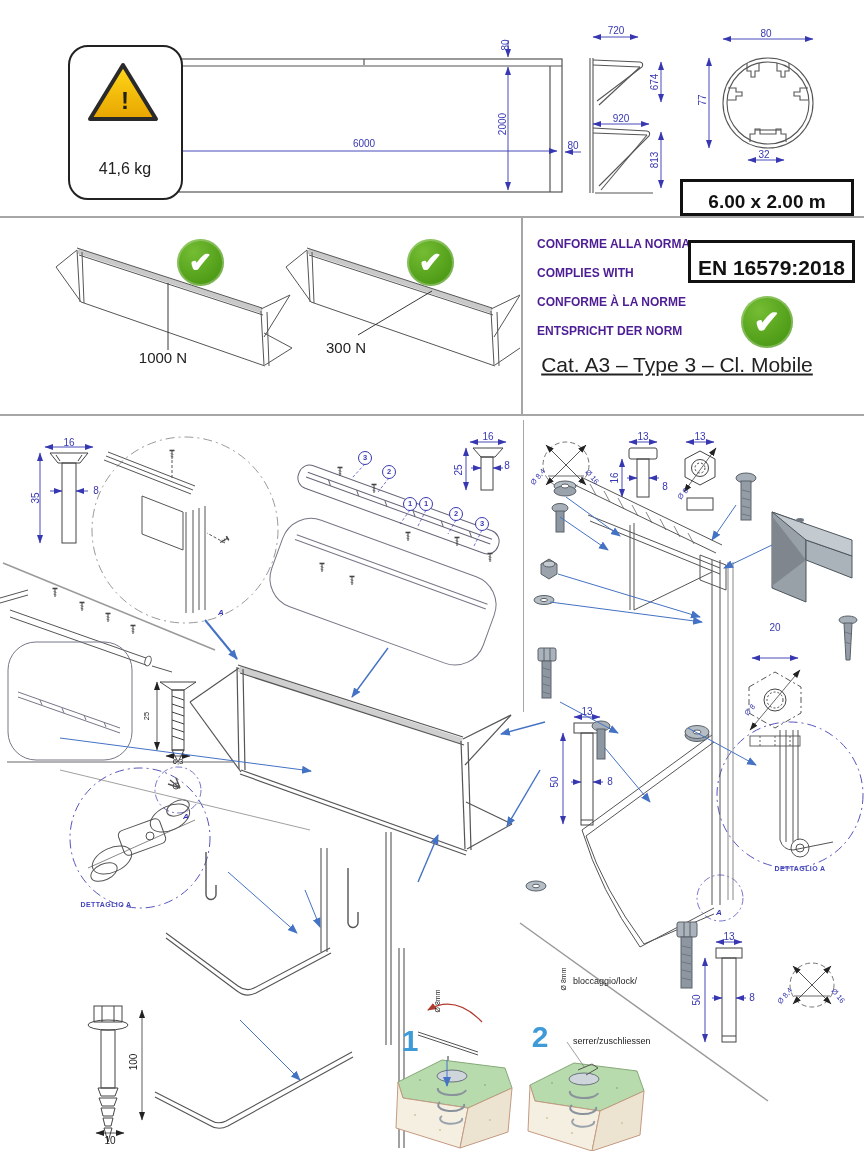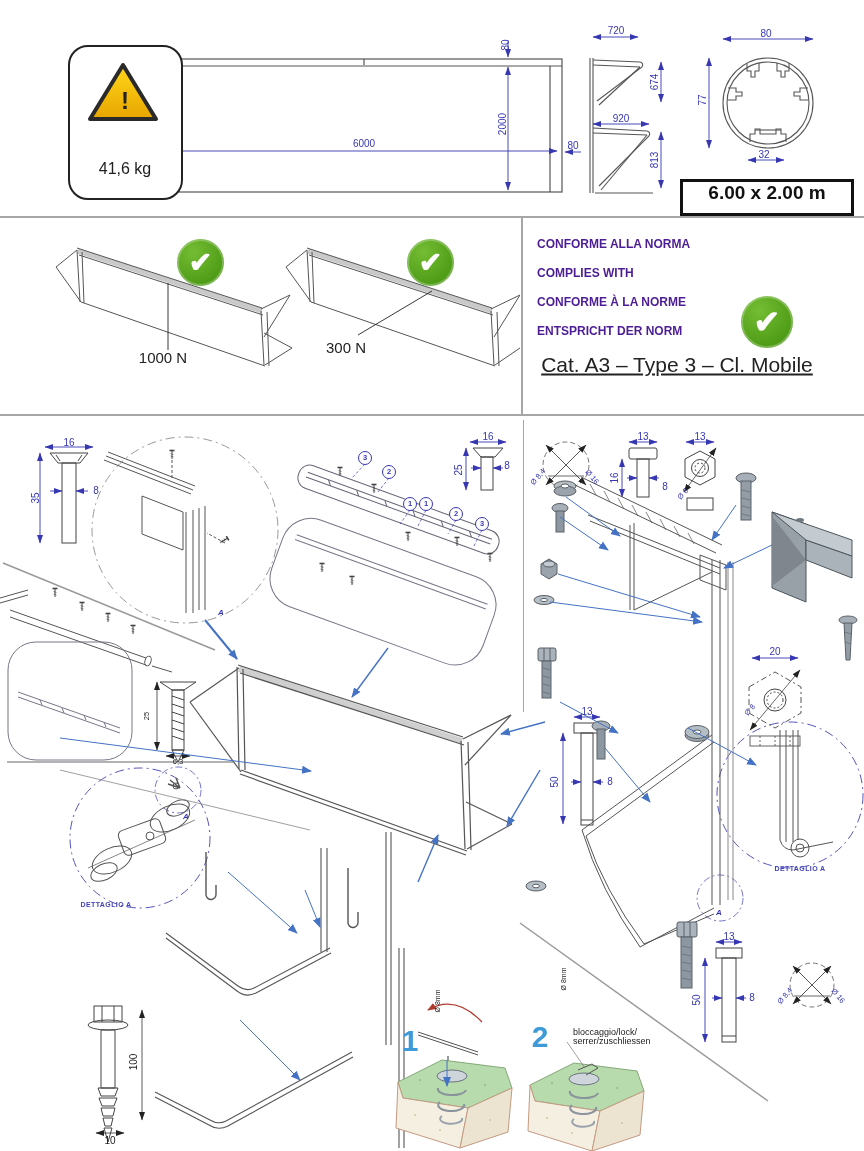--- a/index.html
+++ b/index.html
@@ -16,21 +16,21 @@
   .sm{font-size:7.5px}
   .xs{font-size:7px}
   .it{font-style:italic;font-size:8px;font-weight:bold}
   .co{position:absolute;width:12px;height:12px;border:1px solid #3737b2;border-radius:50%;
       color:#3737b2;font:bold 7.5px/12px "Liberation Sans",sans-serif;text-align:center;
       transform:translate(-50%,-50%);background:#fff;z-index:6}
   .check{position:absolute;border-radius:50%;
       background:radial-gradient(circle at 35% 28%,#74bd33,#4f9c17 70%);
       color:#fff;display:flex;align-items:center;justify-content:center;font-weight:bold;
       box-shadow:inset 0 0 0 2px rgba(255,255,255,.25);z-index:5}
-  .bigbox{position:absolute;border:3px solid #111;display:flex;align-items:flex-start;
+  .bigbox{position:absolute;border:3px solid #111;display:flex;align-items:flex-end;
       justify-content:center;font-weight:bold;color:#111;background:#fff;z-index:5}
   .ctext{position:absolute;transform:translateY(-50%);font-weight:bold;font-size:12px;color:#4c1d95;
       white-space:nowrap;z-index:5}
   #weight-card{position:absolute;left:68px;top:45px;width:111px;height:151px;border:2px solid #222;
       border-radius:20px;background:#fff;z-index:4}
   .step-num{position:absolute;transform:translate(-50%,-50%);font-weight:bold;font-size:30px;
       color:#3e9bd8;z-index:6}
   .locktxt{position:absolute;transform:translateY(-50%);font-size:9px;color:#222;white-space:nowrap;z-index:6}
   .det{font-size:7px;font-weight:bold;letter-spacing:.4px;color:#4444bb}
   svg{position:absolute;z-index:3}
@@ -187,20 +187,23 @@
   <div class="check" style="left:407px;top:239px;width:47px;height:47px;font-size:28px">
     <span>✔</span>
     </div>
   <span class="lbl dk" style="left:163px;top:357px;font-size:15px">1000 N</span>
   <span class="lbl dk" style="left:346px;top:347px;font-size:15px">300 N</span>
 
   <span class="ctext" style="left:537px;top:244px">CONFORME ALLA NORMA</span>
   <span class="ctext" style="left:537px;top:273px">COMPLIES WITH</span>
   <span class="ctext" style="left:537px;top:302px">CONFORME À LA NORME</span>
   <span class="ctext" style="left:537px;top:331px">ENTSPRICHT DER NORM</span>
+  <div class="bigbox" style="left:688px;top:240px;width:161px;height:37px;font-size:21px">
+    <span>EN 16579:2018</span>
+    </div>
   <div class="check" style="left:741px;top:296px;width:52px;height:52px;font-size:32px">
     <span>✔</span>
     </div>
   <span class="lbl dk under" style="left:677px;top:364px;font-size:21px">Cat. A3 – Type 3 – Cl. Mobile</span>
 
   <svg style="left:0;top:420px" width="864" height="731" viewBox="0 0 864 731">
     <defs>
       <marker id="ba" markerWidth="9" markerHeight="9" refX="8" refY="4" orient="auto-start-reverse" markerUnits="userSpaceOnUse">
         <path d="M0,1 L8.5,4 L0,7 Z" fill="#3737b2"></path>
         </marker>
@@ -693,21 +696,21 @@
   <span class="lbl rot" style="left:615px;top:478px">16</span>
   <span class="lbl" style="left:665px;top:487px">8</span>
 
   <span class="lbl" style="left:700px;top:437px">13</span>
   <span class="lbl sm r45n" style="left:683px;top:494px">Ø 8</span>
 
   <span class="lbl" style="left:587px;top:712px">13</span>
   <span class="lbl rot" style="left:555px;top:782px">50</span>
   <span class="lbl" style="left:610px;top:782px">8</span>
 
-  <span class="lbl" style="left:775px;top:652px">20</span>
+  <span class="lbl" style="left:775px;top:628px">20</span>
   <span class="lbl sm r45n" style="left:750px;top:710px">Ø 8</span>
 
   <span class="lbl det" style="left:800px;top:868px">DETTAGLIO A</span>
   <span class="lbl it" style="left:719px;top:913px">A</span>
   <span class="lbl det" style="left:106px;top:904px">DETTAGLIO A</span>
   <span class="lbl it" style="left:186px;top:817px">A</span>
 
   <span class="lbl" style="left:729px;top:937px">13</span>
   <span class="lbl rot" style="left:697px;top:1000px">50</span>
   <span class="lbl" style="left:752px;top:998px">8</span>
@@ -718,16 +721,16 @@
   <span class="lbl dk" style="left:110px;top:1141px">10</span>
 
   <span class="lbl dk rot sm" style="left:147px;top:716px">25</span>
   <span class="lbl dk sm" style="left:178px;top:762px">6,3</span>
 
   <span class="lbl dk rot xs" style="left:437px;top:1001px">Ø 8mm</span>
   <span class="lbl dk rot xs" style="left:563px;top:979px">Ø 8mm</span>
 
   <span class="step-num" style="left:410px;top:1041px">1</span>
   <span class="step-num" style="left:540px;top:1037px">2</span>
-  <span class="locktxt" style="left:573px;top:1032px">bloccaggio/lock/</span>
+  <span class="locktxt" style="left:573px;top:981px">bloccaggio/lock/</span>
   <span class="locktxt" style="left:573px;top:1041px">serrer/zuschliessen</span>
 
 </div>
 
 </body></html>

